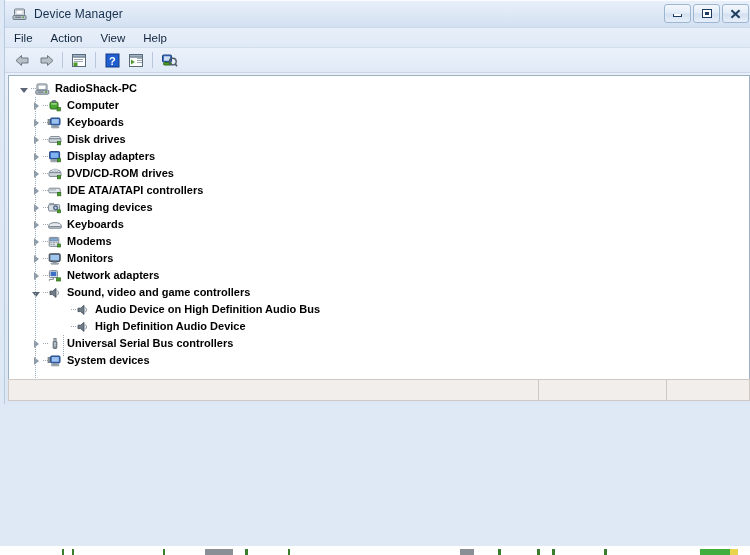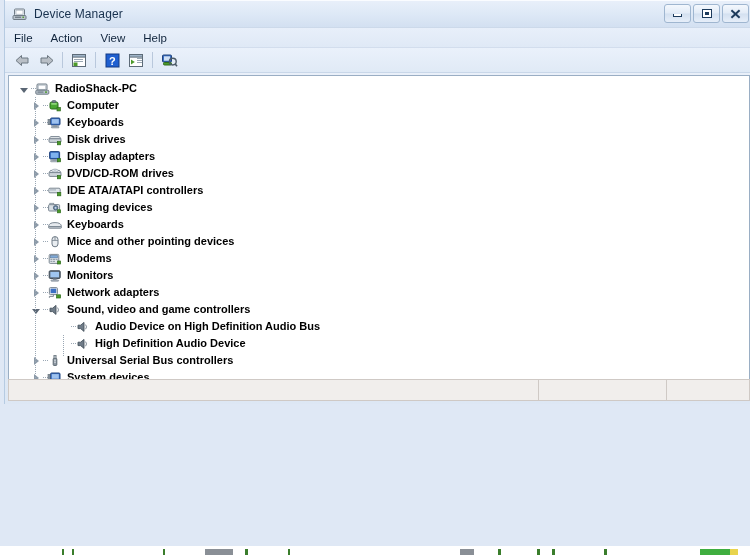--- a/index.html
+++ b/index.html
@@ -386,33 +386,20 @@
           <div style="width: 18px; flex: 0 0 auto;"></div>
           <div class="twisty">
             <div class="tri-collapsed"></div>
           </div>
           <div class="dot-h" style="left: 34px; width: 5px;"></div>
           <div class="ico" style="margin-left: 4px;"><svg width="16" height="16" viewBox="0 0 16 16">
               <path d="M1.6 9.6 Q1.6 5.6 8 5.6 Q14.4 5.6 14.4 9.6 Z" fill="#e6eaee" stroke="#7b8792"></path>
               <rect x="1.6" y="9.6" width="12.8" height="1.6" rx=".7" fill="#c9d0d6" stroke="#7b8792"></rect>
             </svg></div>
           <div class="label">Keyboards</div>
-        </div>
-        <div class="row">
-          <div style="width: 18px; flex: 0 0 auto;"></div>
-          <div class="twisty">
-            <div class="tri-collapsed"></div>
-          </div>
-          <div class="dot-h" style="left: 34px; width: 5px;"></div>
-          <div class="ico" style="margin-left: 4px;"><svg width="16" height="16" viewBox="0 0 16 16">
-              <path d="M5 5.4 Q5 2.6 8 2.6 Q11 2.6 11 5.4 L11 10 Q11 12.8 8 12.8 Q5 12.8 5 10 Z" fill="#e9edf1" stroke="#6f7b86"></path>
-              <line x1="8" y1="2.8" x2="8" y2="6.2" stroke="#6f7b86" stroke-width=".8"></line>
-              <line x1="5.1" y1="6.4" x2="10.9" y2="6.4" stroke="#6f7b86" stroke-width=".8"></line>
-            </svg></div>
-          <div class="label">Mice and other pointing devices</div>
         </div>
         <div class="row">
           <div style="width: 18px; flex: 0 0 auto;"></div>
           <div class="twisty">
             <div class="tri-collapsed"></div>
           </div>
           <div class="dot-h" style="left: 34px; width: 5px;"></div>
           <div class="ico" style="margin-left: 4px;"><svg width="16" height="16" viewBox="0 0 16 16">
               <rect x="2.2" y="3.4" width="9.6" height="9" rx="1" fill="#e2e7eb" stroke="#7b8792"></rect>
               <rect x="3.4" y="4.5" width="7.2" height="2.4" fill="#7fa9d8" stroke="#4b6a90" stroke-width=".5"></rect>

